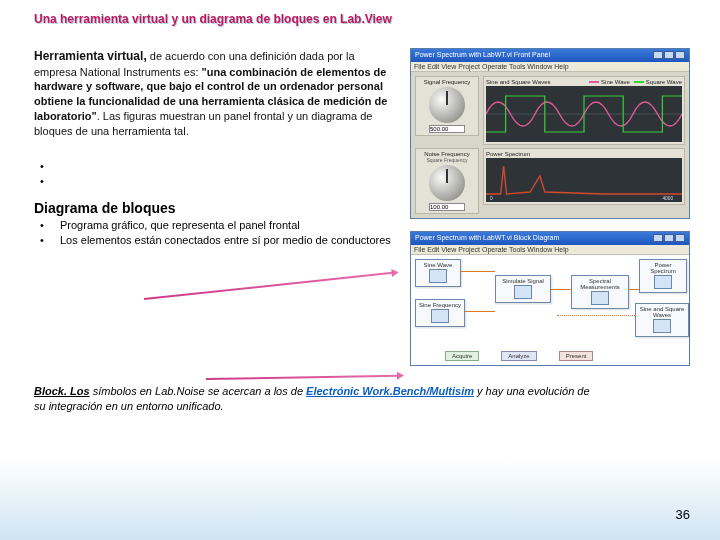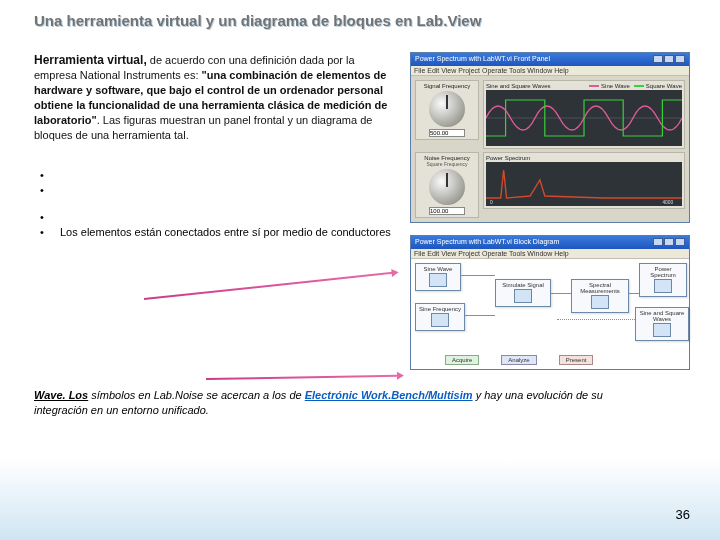--- a/index.html
+++ b/index.html
@@ -6,42 +6,42 @@
   body {
     font-family: Arial, sans-serif;
     width: 720px;
     height: 540px;
     background: linear-gradient(to bottom, #ffffff 0%, #ffffff 85%, #cfe5f3 100%);
     position: relative;
     padding: 12px 30px 8px 34px;
     overflow: hidden;
   }
   .title {
-    font-size: 15px;
+    font-size: 12px;
     font-weight: bold;
-    color: #737373;
+    color: #be185d;
     line-height: 1.2;
     margin-bottom: 22px;
     text-shadow: 1px 1px 0 #b8cfe0;
   }
   .content-row {
     display: flex;
     gap: 10px;
   }
   .text-col {
     flex: 1;
   }
   .fig-col {
     width: 280px;
   }
   .para {
     font-size: 11px;
     line-height: 1.35;
     color: #111;
-    margin-bottom: 14px;
+    margin-bottom: 8px;
   }
   .para .lead {
     font-weight: bold;
     font-size: 12px;
   }
   .para .boldquote {
     font-weight: bold;
   }
   .subhead {
     font-size: 14px;
@@ -222,23 +222,25 @@
 
     <ul class="bullets">
       <li>
           <span class="dot">•</span>
         </li>
       <li>
           <span class="dot">•</span>
         </li>
     </ul>
 
+    <div class="subhead">Diagrama de bloques</div>
     <ul class="bullets">
       <li>
           <span class="dot">•</span>
+          <span>Programa gráfico, que representa el panel frontal</span>
         </li>
       <li>
           <span class="dot">•</span>
           <span>Los elementos están conectados entre sí por medio de conductores</span>
         </li>
     </ul>
   </div>
 
   <div class="fig-col">
 
@@ -345,16 +347,16 @@
       </div>
     </div>
 
   </div>
 </div>
 
 <div class="arrow-line" style="left:144px;top:298px;width:250px;transform:rotate(-6deg);transform-origin:left center;"></div>
 <div class="arrow-line" style="left:206px;top:378px;width:192px;transform:rotate(-1deg);transform-origin:left center;"></div>
 
 <p class="note">
-  <span class="und" style="font-weight:bold">Wave. Los</span><span> símbolos en Lab.Noise se acercan a los de </span><span class="link" style="font-weight:bold">Electrónic Work.Bench/Multisim</span><span>  y hay una evolución de su integración en un entorno unificado.</span>
+  <span class="und" style="font-weight:bold">Block. Los</span><span> símbolos en Lab.Noise se acercan a los de </span><span class="link" style="font-weight:bold">Electrónic Work.Bench/Multisim</span><span>  y hay una evolución de su integración en un entorno unificado.</span>
 </p>
 
 <div class="page-num">36</div>
 
 </body></html>

